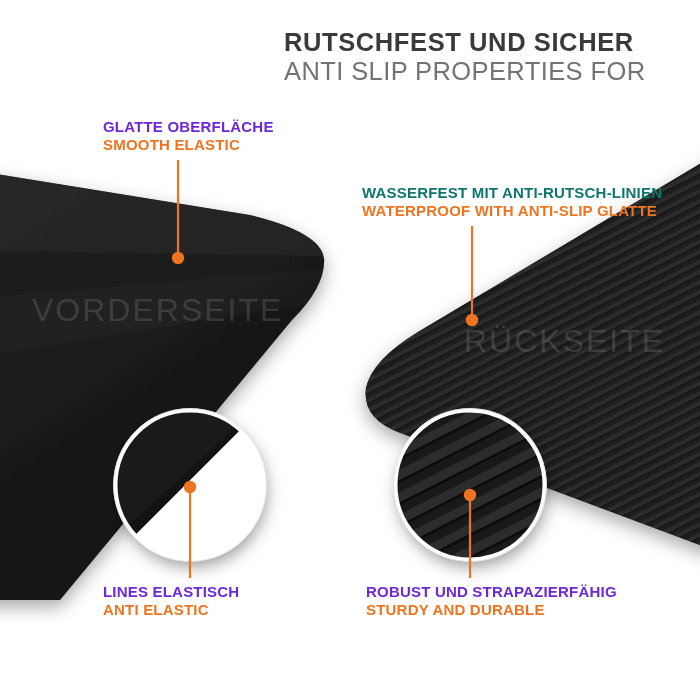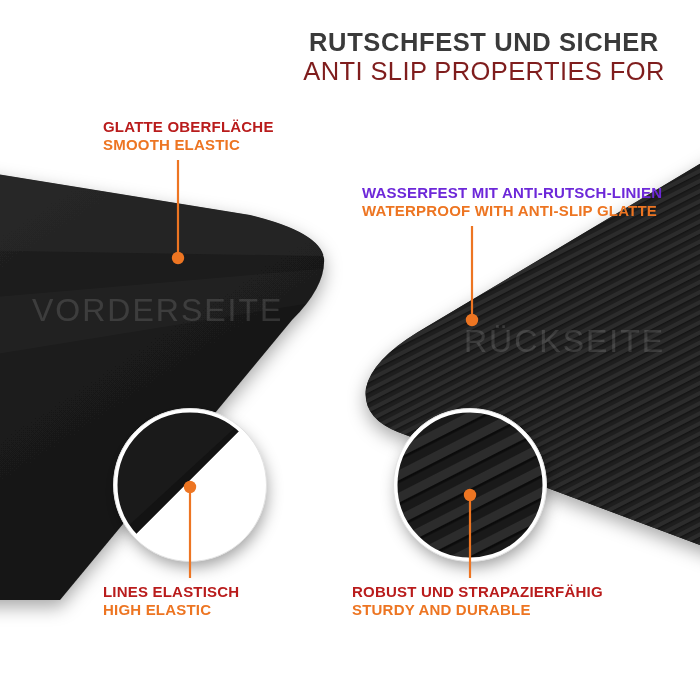--- a/index.html
+++ b/index.html
@@ -25,65 +25,65 @@
     left: 0; top: 0;
     width: 700px; height: 700px;
   }
 
   
   .header {
     position: absolute;
     right: 16px;
     top: 28px;
     width: 400px;
-    text-align: center;
+    text-align: left;
     line-height: 1.14;
   }
   .header .line-de {
     font-size: 25.5px;
     font-weight: bold;
     color: #3a3a3a;
     letter-spacing: 0.6px;
     white-space: nowrap;
   }
   .header .line-en {
     font-size: 25.5px;
     font-weight: normal;
-    color: #7f1d1d;
+    color: #737373;
     letter-spacing: 0.4px;
   }
 
   
   .callout {
     position: absolute;
     line-height: 1.2;
     white-space: nowrap;
   }
   .callout .de {
     font-size: 15px;
     font-weight: bold;
-    color: #b91c1c;
+    color: #6d28d9;
     letter-spacing: 0.2px;
   }
   .callout .en {
     font-size: 15px;
     font-weight: bold;
     color: #ed7522;
     letter-spacing: 0.2px;
   }
   
   .callout.over-dark .de {
-    color: #6d28d9;
+    color: #0f766e;
     mix-blend-mode: normal;
   }
 
   #callout-smooth   { left: 103px; top: 118px; }
   #callout-water    { left: 362px; top: 184px; }
   #callout-elastic  { left: 103px; top: 583px; }
-  #callout-durable  { left: 352px; top: 583px; }
+  #callout-durable  { left: 366px; top: 583px; }
 
   
   .watermark {
     position: absolute;
     font-size: 32px;
     font-weight: normal;
     letter-spacing: 2px;
     color: rgba(255,255,255,0.13);
     white-space: nowrap;
     pointer-events: none;
@@ -224,21 +224,21 @@
     <div class="en">SMOOTH ELASTIC</div>
   </div>
 
   <div id="callout-water" class="callout over-dark">
     <div class="de">WASSERFEST MIT ANTI-RUTSCH-LINIEN</div>
     <div class="en">WATERPROOF WITH ANTI-SLIP GLATTE</div>
   </div>
 
   <div id="callout-elastic" class="callout">
     <div class="de">LINES ELASTISCH</div>
-    <div class="en">HIGH ELASTIC</div>
+    <div class="en">ANTI ELASTIC</div>
   </div>
 
   <div id="callout-durable" class="callout">
     <div class="de">ROBUST UND STRAPAZIERFÄHIG</div>
     <div class="en">STURDY AND DURABLE</div>
   </div>
 
 </div>
 
 </body></html>

